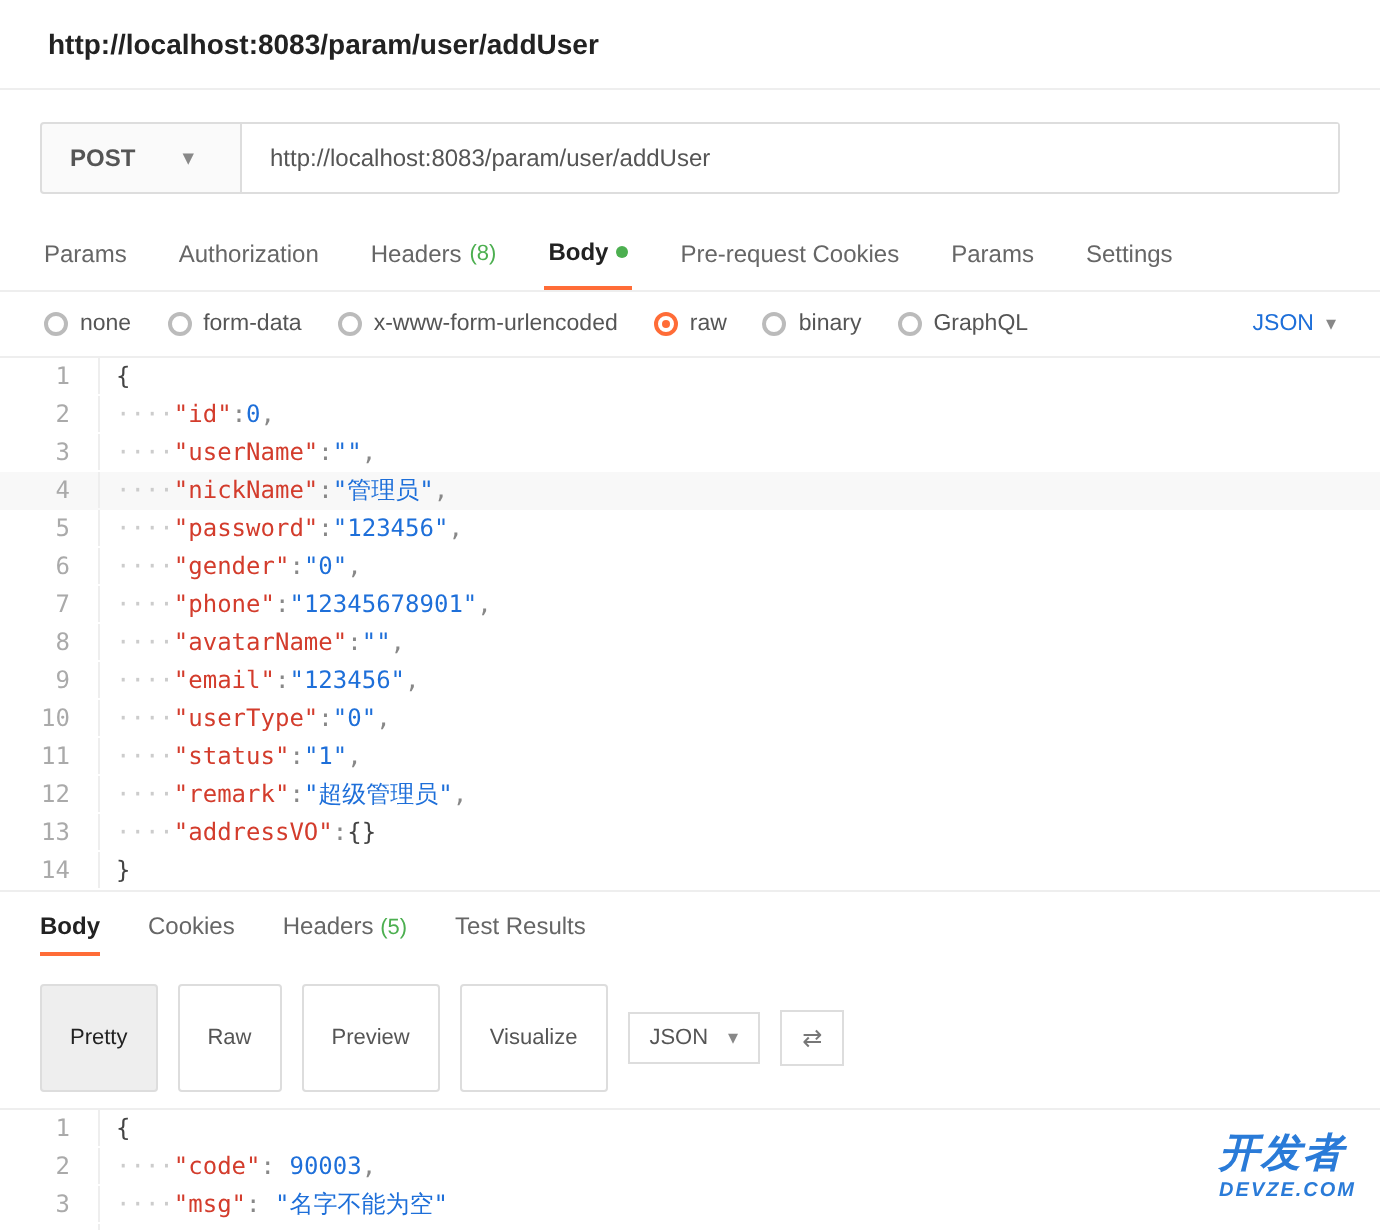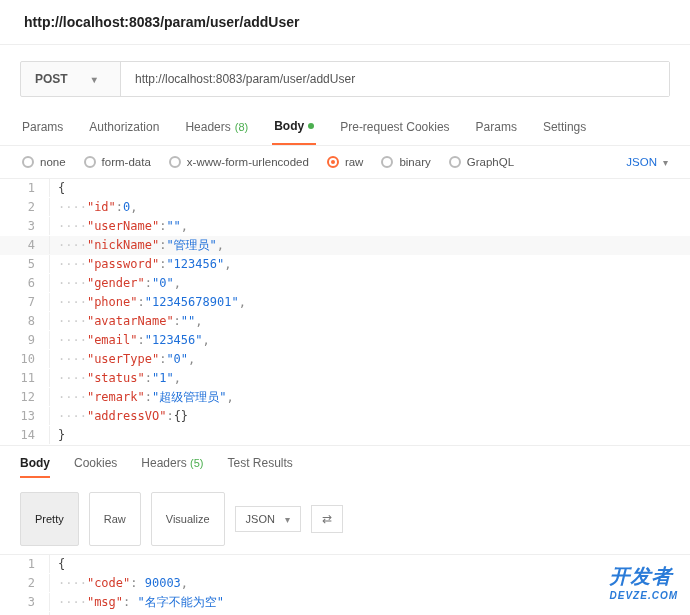--- a/index.html
+++ b/index.html
@@ -230,20 +230,21 @@
   <span>
     <span>Headers</span>
     <span class="count">(5)</span>
   </span>
   <span>Test Results</span>
 </div>
 
 <div class="resp-controls">
   <span class="pill active">Pretty</span>
   <span class="pill">Raw</span>
+  <span class="pill">Preview</span>
   <span class="pill">Visualize</span>
   <span class="sel-box">
     <span>JSON</span>
     <span class="chev">▾</span>
   </span>
   <span class="icon-btn">⇄</span>
 </div>
 
 <div class="editor" id="resp-editor">
     <div class="ed-row">

